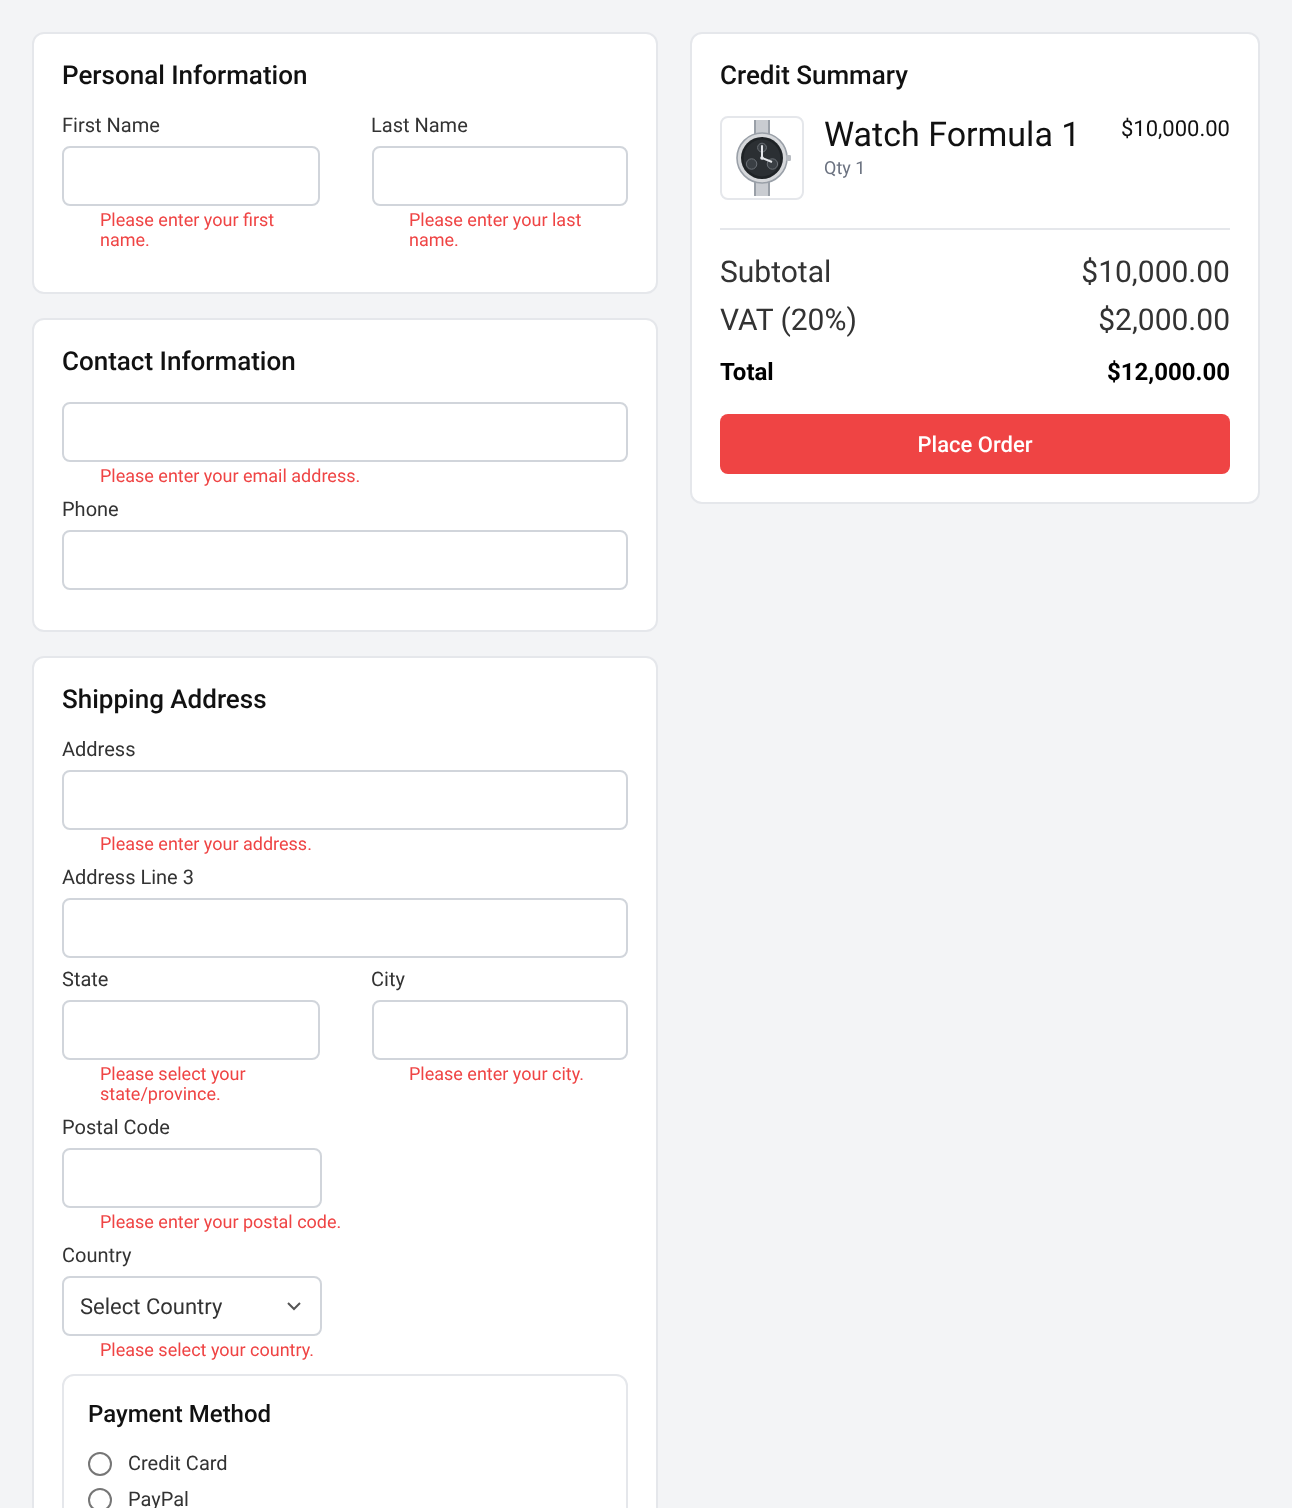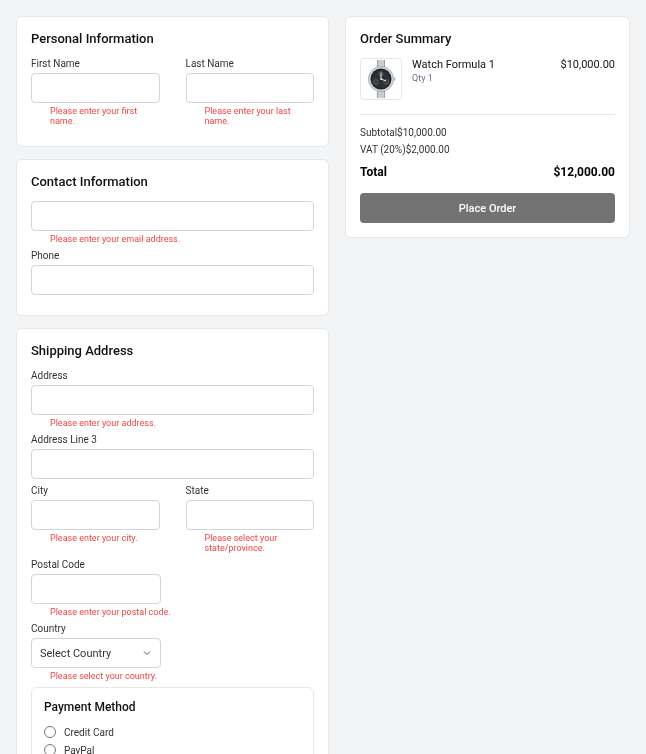--- a/index.html
+++ b/index.html
@@ -148,51 +148,52 @@
       display: flex;
       align-items: center;
       justify-content: center;
       flex-shrink: 0;
       background: #fff;
     }
     .order-item-info {
       flex: 1;
     }
     .order-item-name {
-      font-size: 11px;
+      font-size: 17px;
       color: #111;
       margin-bottom: 2px;
     }
     .order-item-qty {
       font-size: 9px;
       color: #6b7280;
     }
     .order-item-price {
       font-size: 11px;
       color: #111;
     }
     .summary-line {
       display: flex;
-      font-size: 10px;
+      justify-content: space-between;
+      font-size: 15px;
       color: #333;
       margin-bottom: 6px;
     }
     .summary-total {
       display: flex;
       justify-content: space-between;
       font-size: 12px;
       font-weight: 700;
       color: #000;
       margin-top: 10px;
       margin-bottom: 14px;
     }
     .btn-primary {
       width: 100%;
       height: 30px;
-      background: #737373;
+      background: #ef4444;
       color: #fff;
       border: none;
       border-radius: 4px;
       font-size: 11px;
       font-weight: 500;
       cursor: pointer;
       font-family: inherit;
     }
     svg { display: block; }
   </style>
@@ -240,28 +241,28 @@
         <span class="error">Please enter your address.</span>
       </div>
 
       <div class="field">
         <label class="field-label">Address Line 3</label>
         <input type="text" class="text-input" style="">
       </div>
 
       <div class="row-2">
         <div class="field">
+          <label class="field-label">State</label>
+          <input type="text" class="text-input" style="">
+          <span class="error">Please select your state/province.</span>
+        </div>
+        <div class="field">
           <label class="field-label">City</label>
           <input type="text" class="text-input" style="">
           <span class="error">Please enter your city.</span>
-        </div>
-        <div class="field">
-          <label class="field-label">State</label>
-          <input type="text" class="text-input" style="">
-          <span class="error">Please select your state/province.</span>
         </div>
       </div>
 
       <div class="field">
         <label class="field-label">Postal Code</label>
         <input type="text" class="text-input small" style="">
         <span class="error">Please enter your postal code.</span>
       </div>
 
       <div class="field">
@@ -291,21 +292,21 @@
         </div>
 
       </div>
 
     </div>
 
   </div>
 
   <div class="right-col">
     <div class="card">
-      <div class="section-title">Order Summary</div>
+      <div class="section-title">Credit Summary</div>
 
       <div class="order-item">
         <div class="order-thumb">
           <svg viewBox="0 0 40 40" width="40" height="40">
             <rect x="17" y="1" width="6" height="7" fill="#c9ccd1"></rect>
             <rect x="16" y="1" width="1" height="7" fill="#9aa0a8"></rect>
             <rect x="23" y="1" width="1" height="7" fill="#9aa0a8"></rect>
             <rect x="17" y="32" width="6" height="7" fill="#c9ccd1"></rect>
             <rect x="16" y="32" width="1" height="7" fill="#9aa0a8"></rect>
             <rect x="23" y="32" width="1" height="7" fill="#9aa0a8"></rect>

